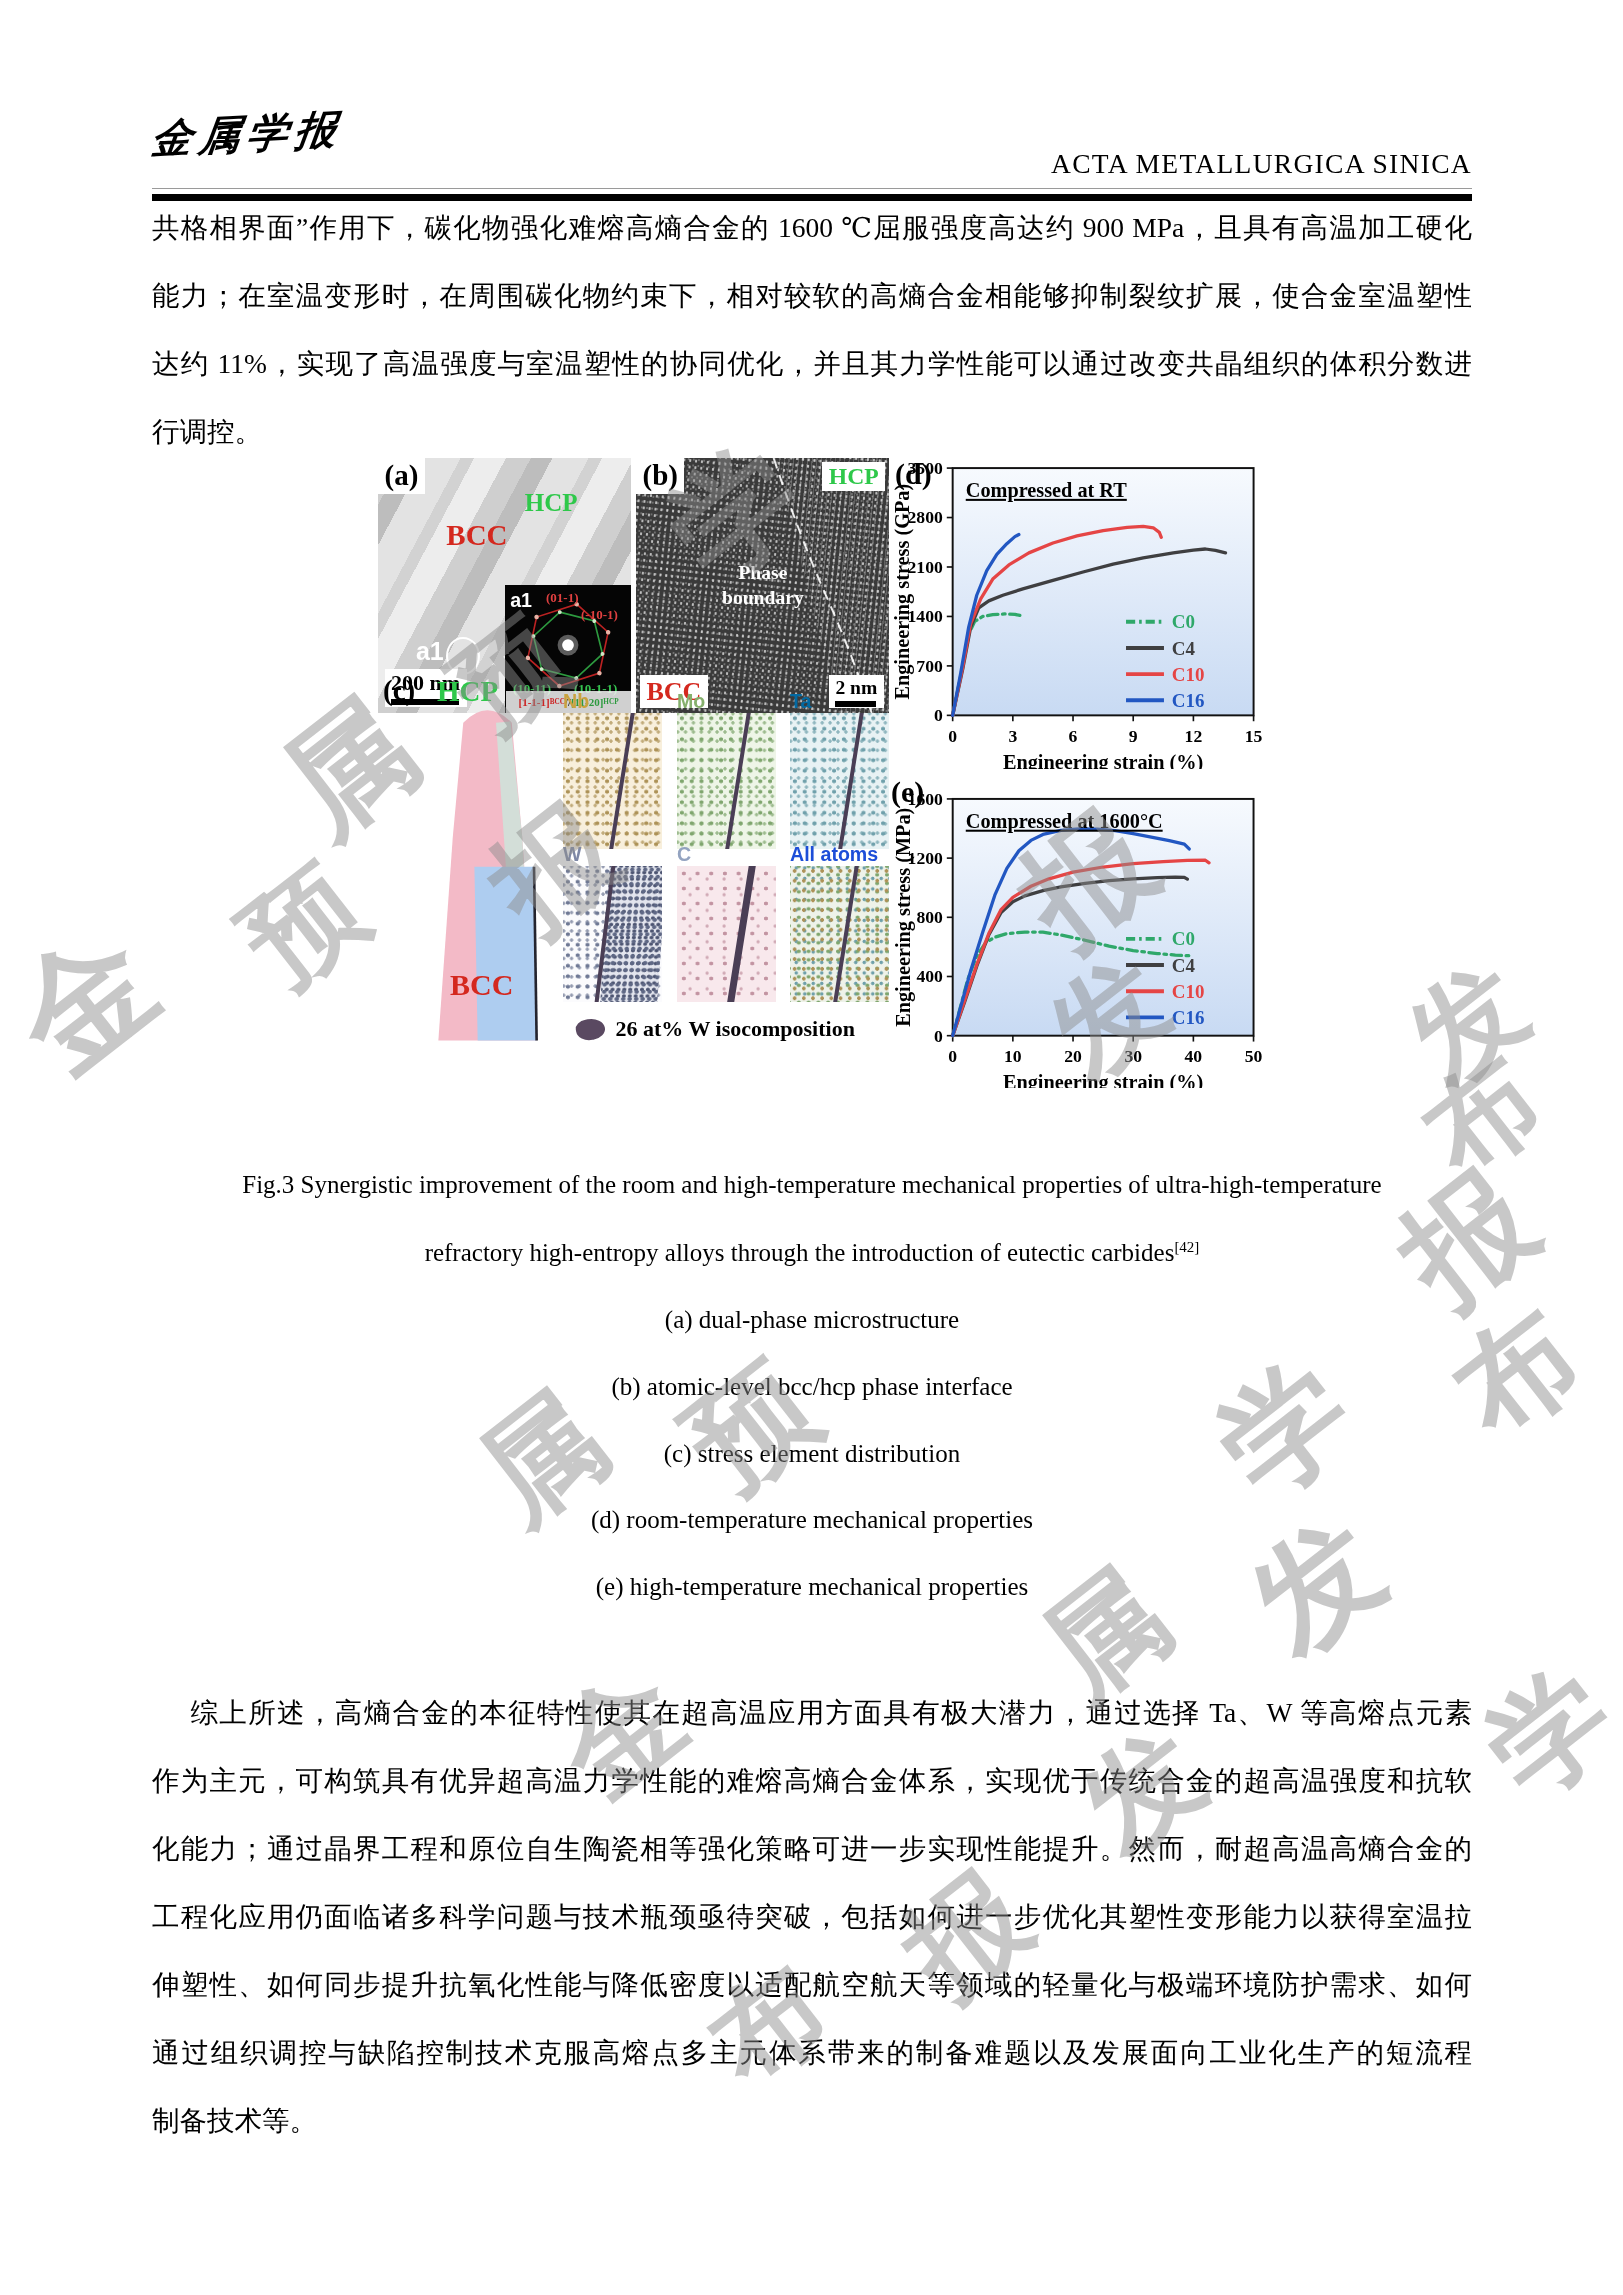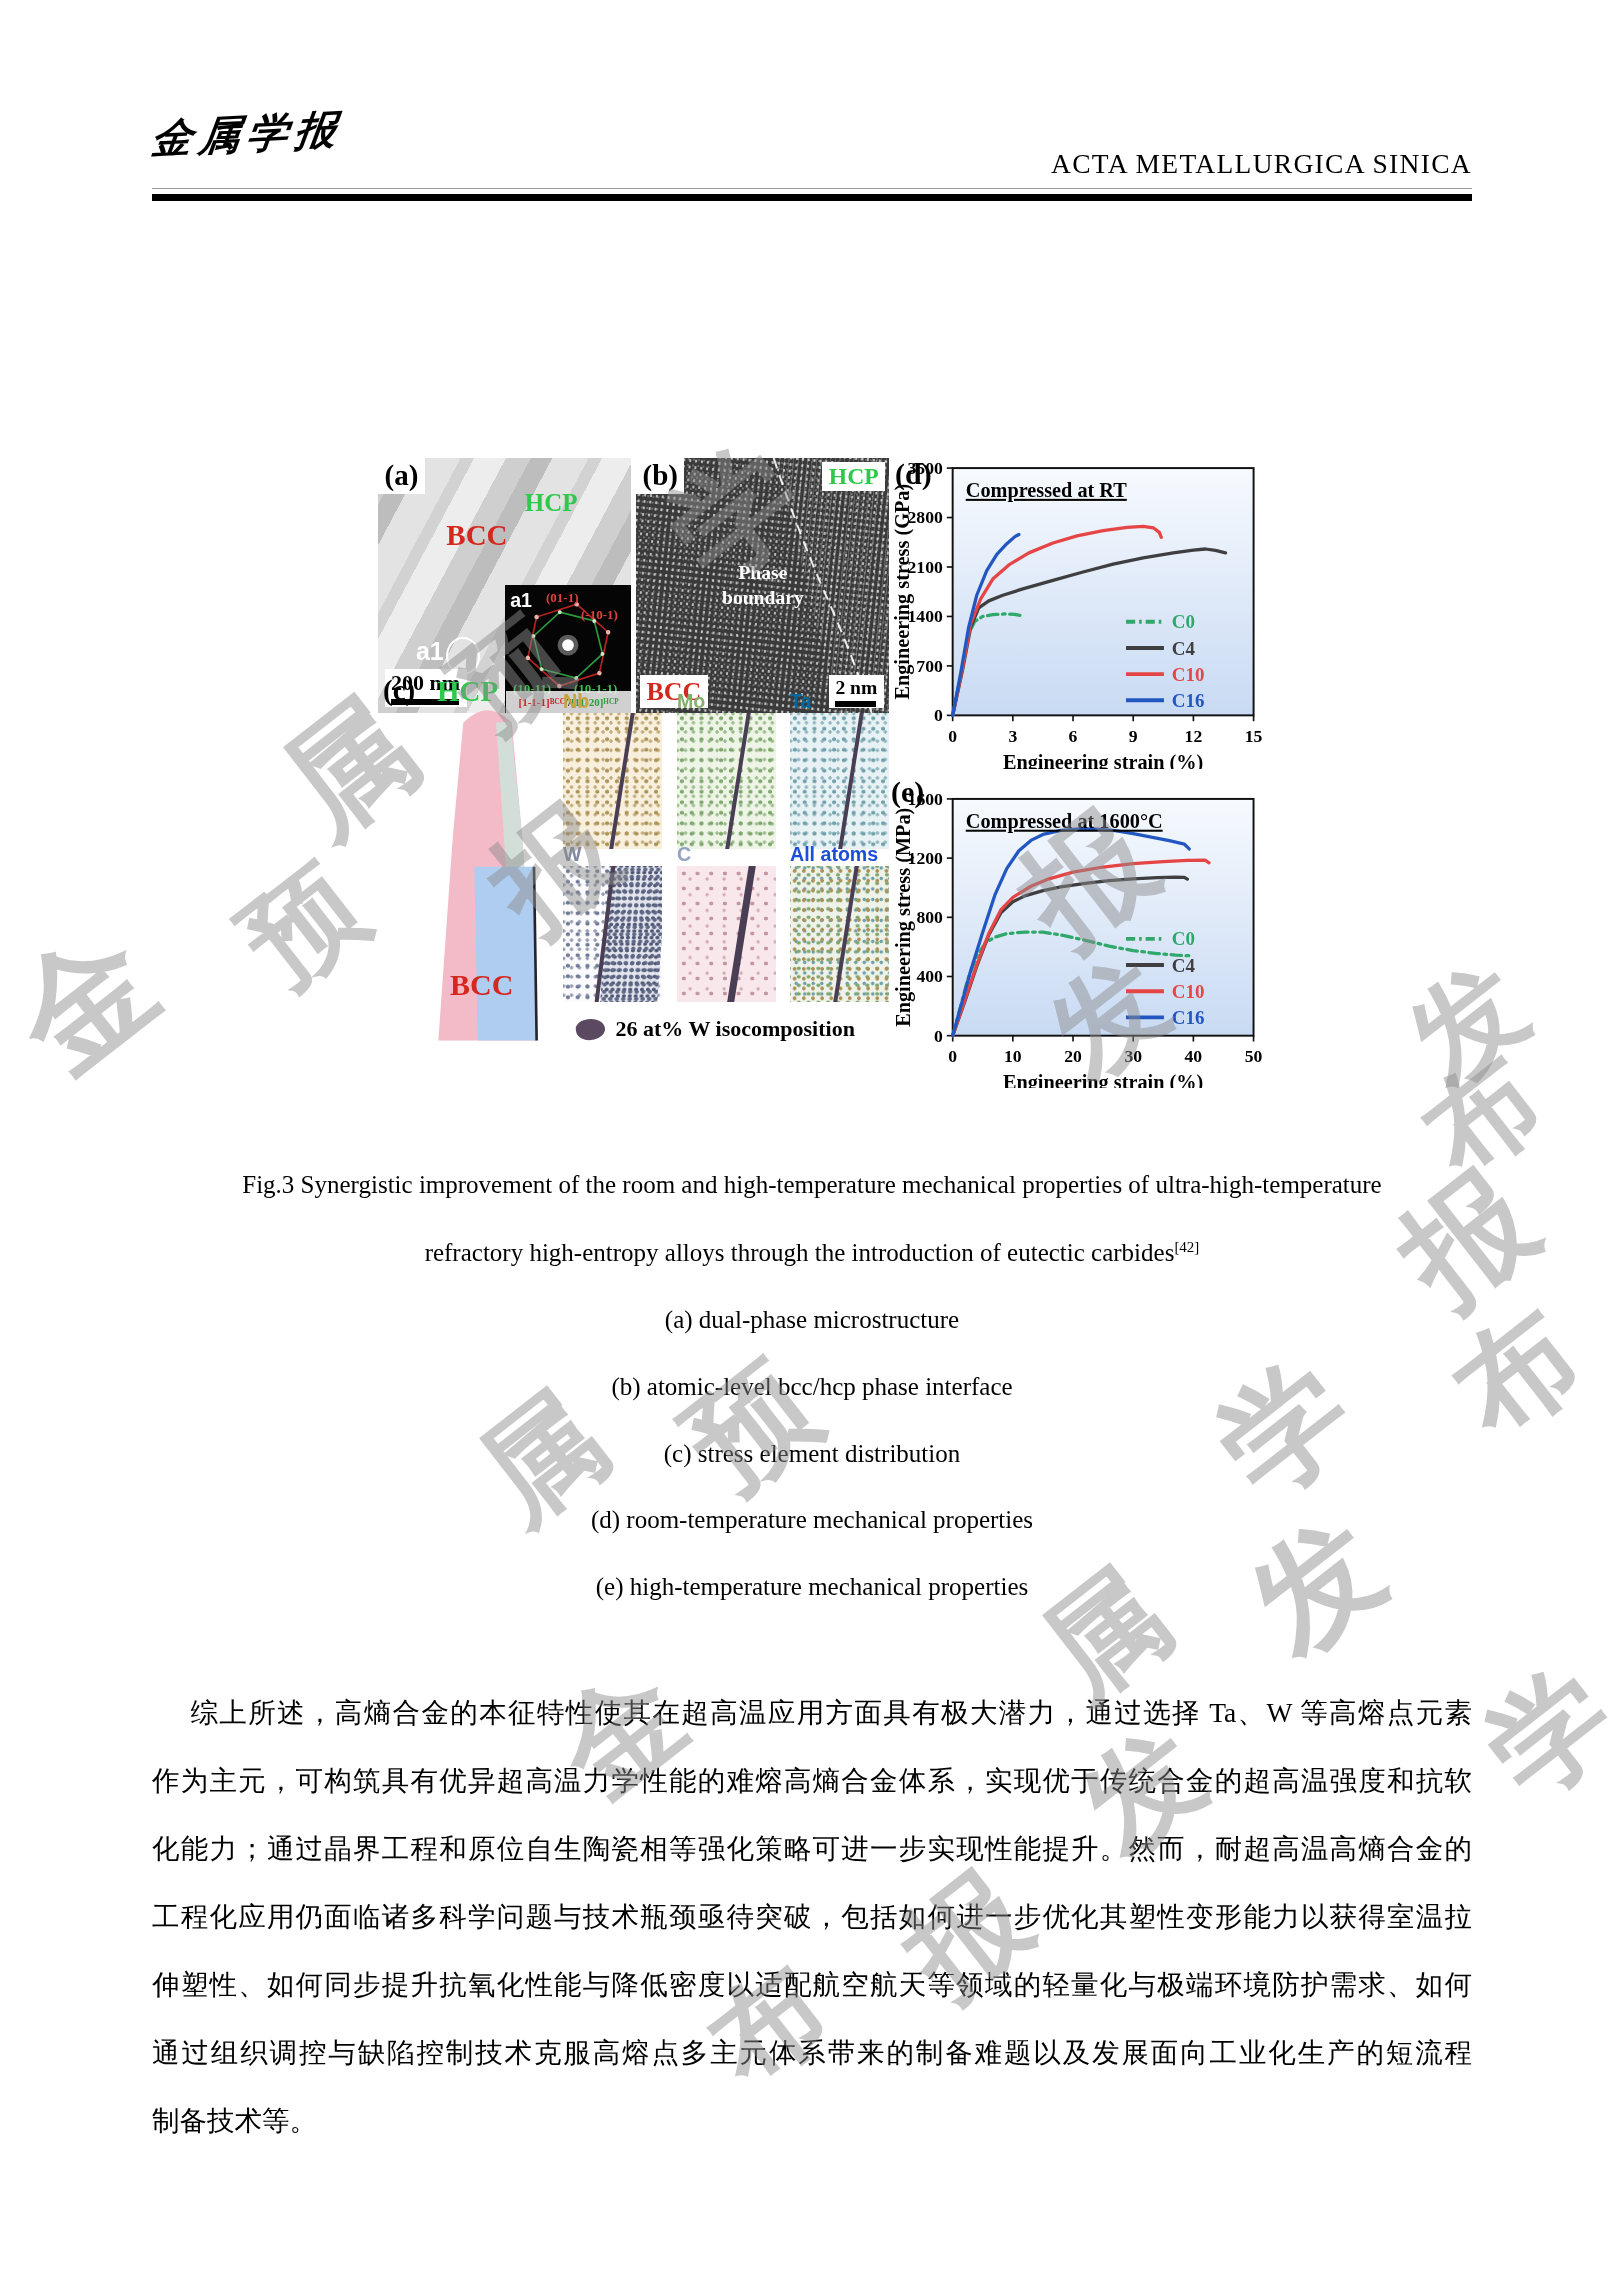--- a/index.html
+++ b/index.html
@@ -62,20 +62,26 @@
 
 <div class="page">
 
   <div class="header">
     <div class="logo">金属学报</div>
     <div class="journal">ACTA METALLURGICA SINICA</div>
   </div>
   <div class="rule-thin"></div>
   <div class="rule-thick"></div>
 
+  <div class="para" id="para1" style="top:208px;">
+      <div class="para-line">共格相界面”作用下，碳化物强化难熔高熵合金的 1600 ℃屈服强度高达约 900 MPa，且具有高温加工硬化</div>
+      <div class="para-line">能力；在室温变形时，在周围碳化物约束下，相对较软的高熵合金相能够抑制裂纹扩展，使合金室温塑性</div>
+      <div class="para-line">达约 11%，实现了高温强度与室温塑性的协同优化，并且其力学性能可以通过改变共晶组织的体积分数进</div>
+      <div class="para-line last">行调控。</div>
+    </div>
 
   <div class="fig">
 
     <div class="panel panelA">
       <div class="chip ptag" style="left:0;top:0;">(a)</div>
       <div class="lab" style="left:58%;top:12%;font-size:25px;color:#2ec84a;">HCP</div>
       <div class="lab" style="left:27%;top:24%;font-size:29px;color:#d4281e;">BCC</div>
       <div class="lab" style="left:15%;top:70%;font-size:25px;color:#fff;font-family:'Liberation Sans',sans-serif;">a1</div>
       <div class="a1circle" style="left:27%;top:70%;"></div>
       <div class="chip" style="left:6.5px;bottom:6.5px;font-size:22px;">

